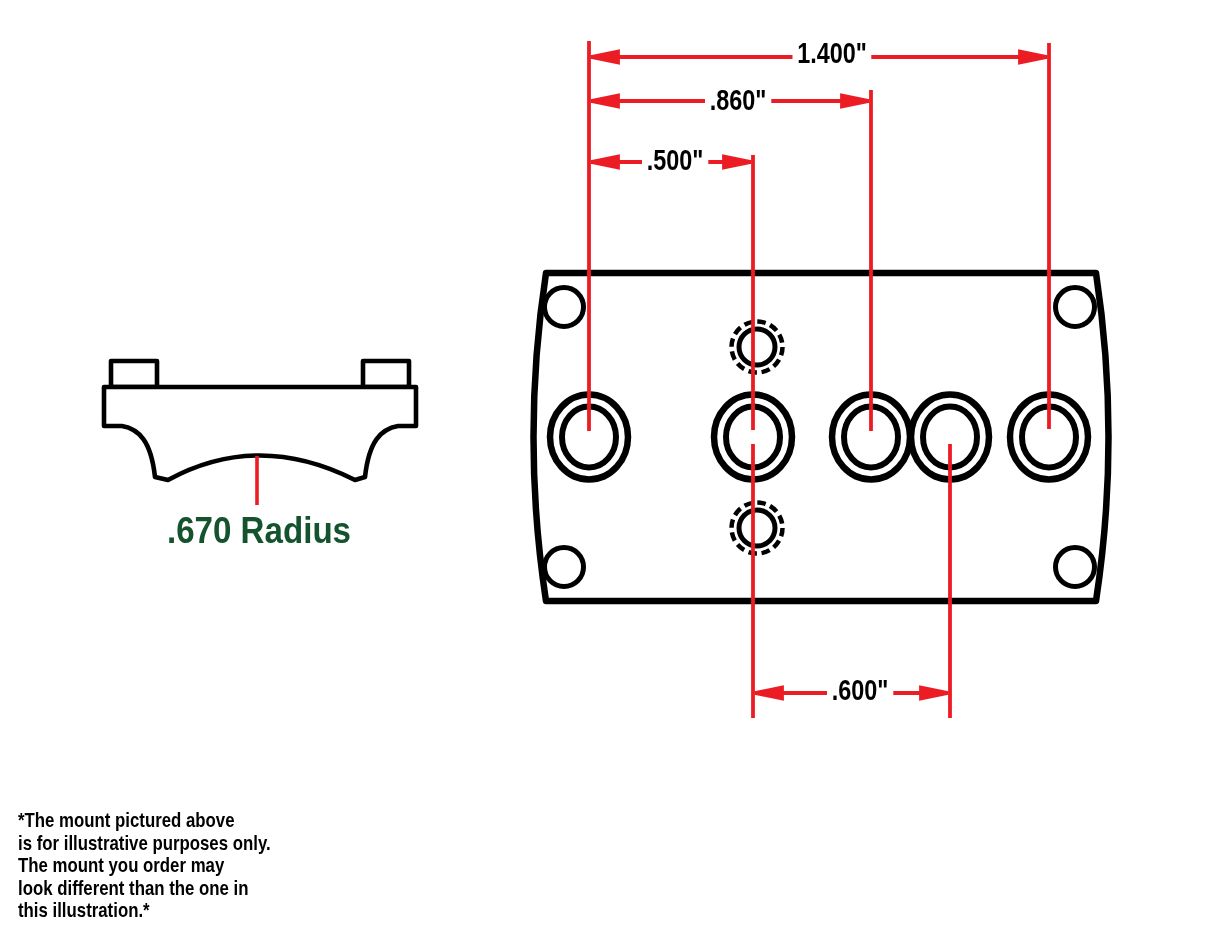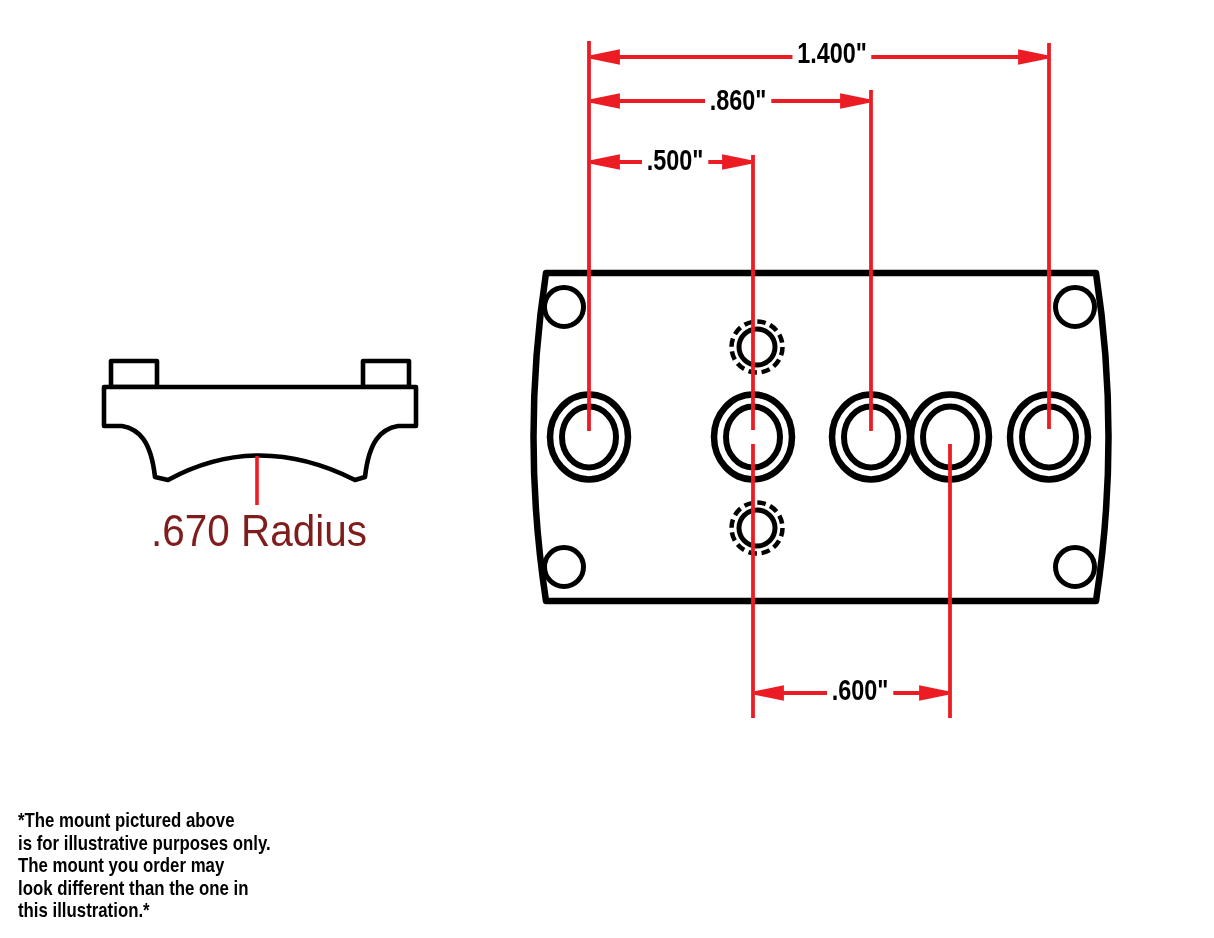--- a/index.html
+++ b/index.html
@@ -19,21 +19,21 @@
   }
   .dim-label .cond{
     display:inline-block;
     transform:scaleX(0.78);
     background:#ffffff;
     padding:2px 6px;
   }
   .radius-label{
     position:absolute;
     transform:translate(-50%,-50%);
-    font-weight:400;font-size:44px;color:#7f1d1d;
+    font-weight:700;font-size:36px;color:#14532d;
     white-space:nowrap;line-height:1;
   }
   .radius-label .cond{display:inline-block;transform:scaleX(0.92);}
   .disclaimer{
     position:absolute;left:18px;top:809px;
     font-weight:700;font-size:21px;line-height:22.5px;color:#000;
     transform:scaleX(0.8);transform-origin:left top;
     white-space:nowrap;
   }
 </style>

